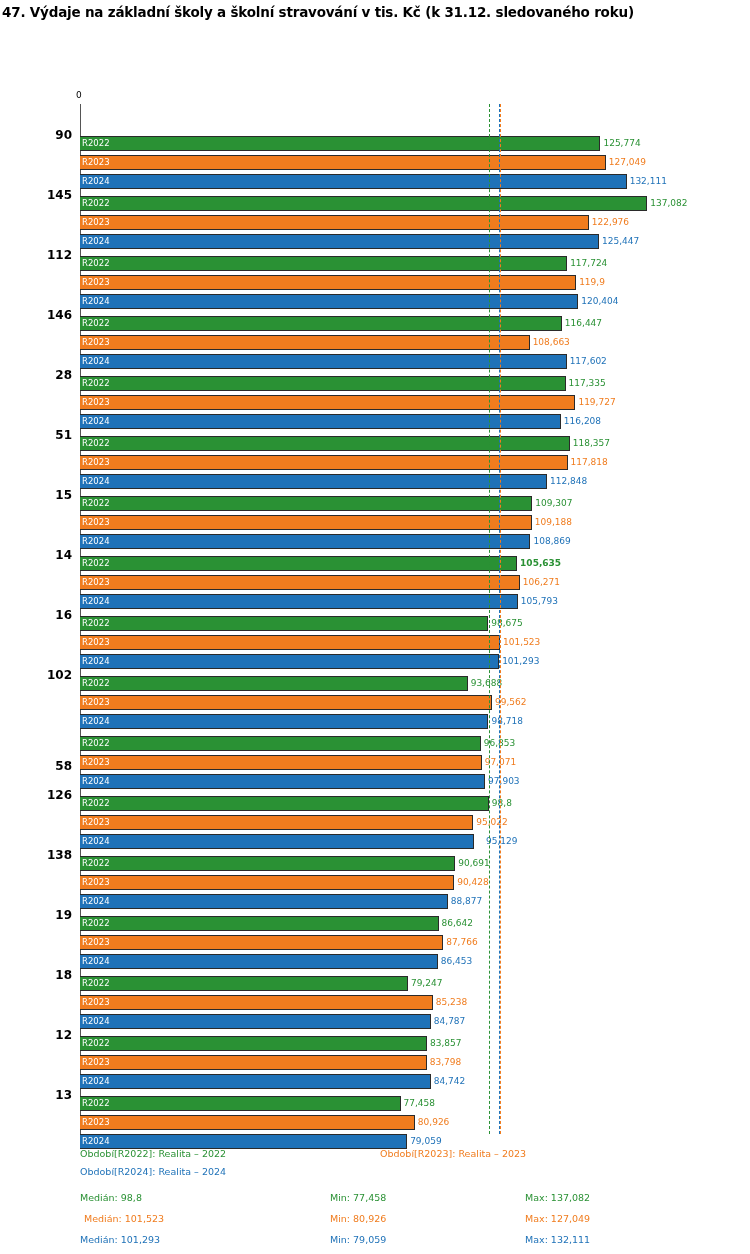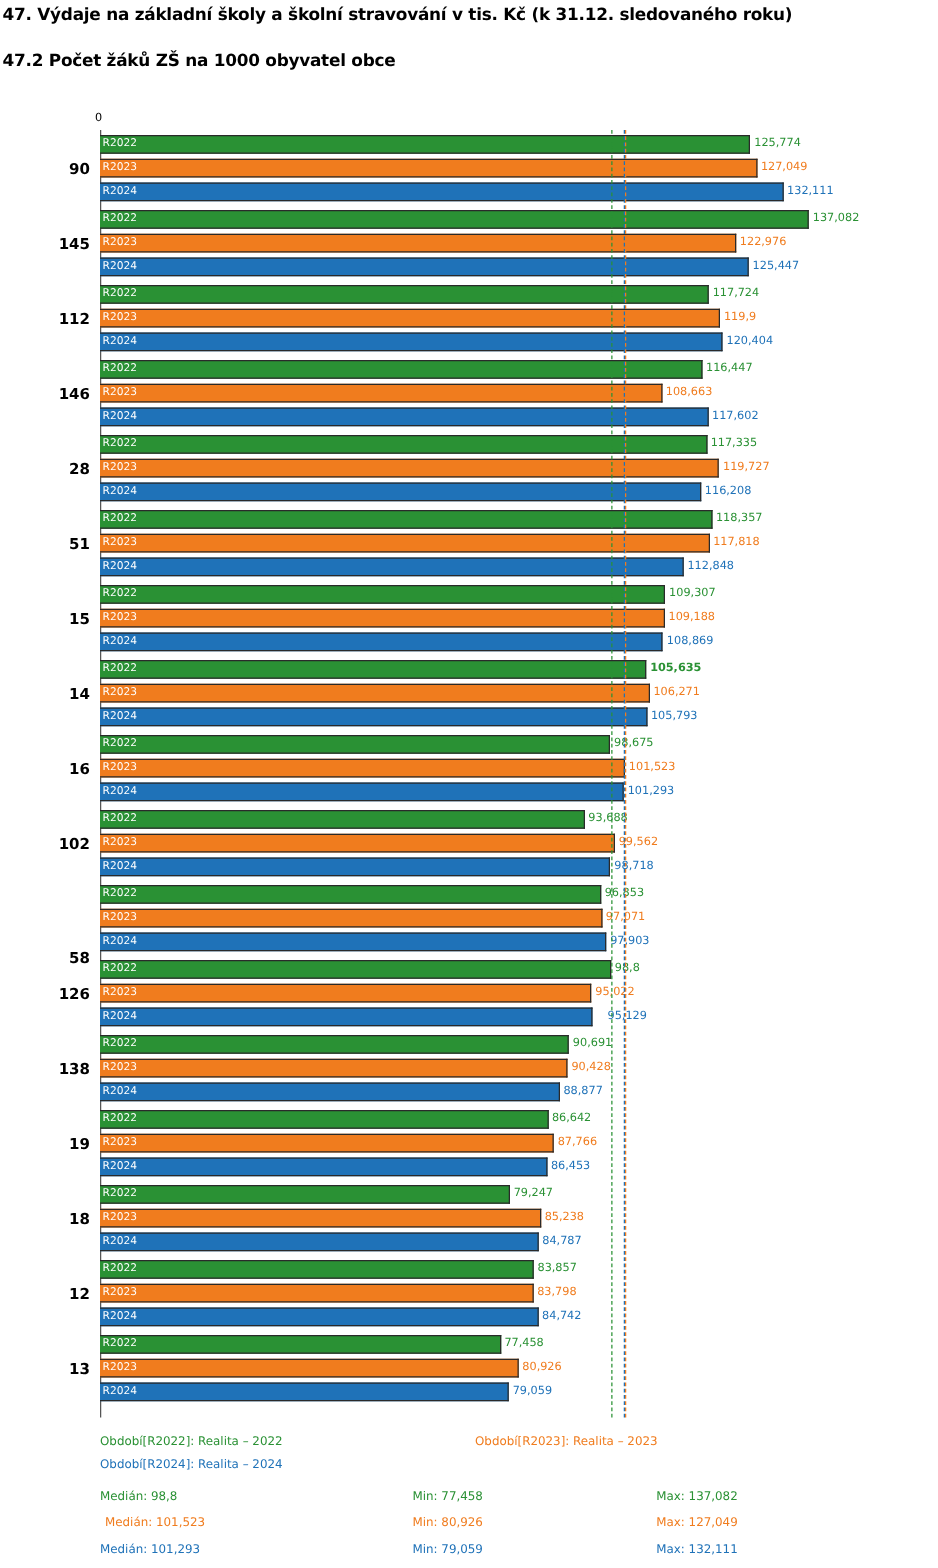--- a/index.html
+++ b/index.html
@@ -48,20 +48,21 @@
 
   .group {
     position: absolute;
     left: 0;
     width: 600px;
   }
   .bar-row {
     position: absolute;
     left: 0;
     height: 15px;
+    margin-top: 28px;
   }
   .bar {
     position: absolute; left: 0; top: 0;
     height: 15px;
     border: 1px solid #2a2a2a;
     border-left: none;
   }
   .bar-label {
     position: absolute;
     top: 1px;
@@ -108,21 +109,20 @@
     font-size: 9.5px;
     white-space: nowrap;
   }
 </style>
 </head>
 <body>
 
 <div id="root">
 
   <div class="title">47. Výdaje na základní školy a školní stravování v tis. Kč (k 31.12. sledovaného roku)</div>
-  <div class="subtitle">47.2 Počet žáků ZŠ na 1000 obyvatel obce</div>
 
   <div class="axis-zero-label">0</div>
 
   <div class="plot" id="plot">
     <div class="axis-line"></div>
   <div class="group" style="top: 4px; height: 53px;">
         <div class="cat-label" style="top: 19.5px;">90</div>
         <div class="bar-row" style="top: 0px; width: 600px;">
           <div class="bar" style="width: 520.444px; background: rgb(42, 145, 52);"></div>
           <div class="bar-label">R2022</div>

